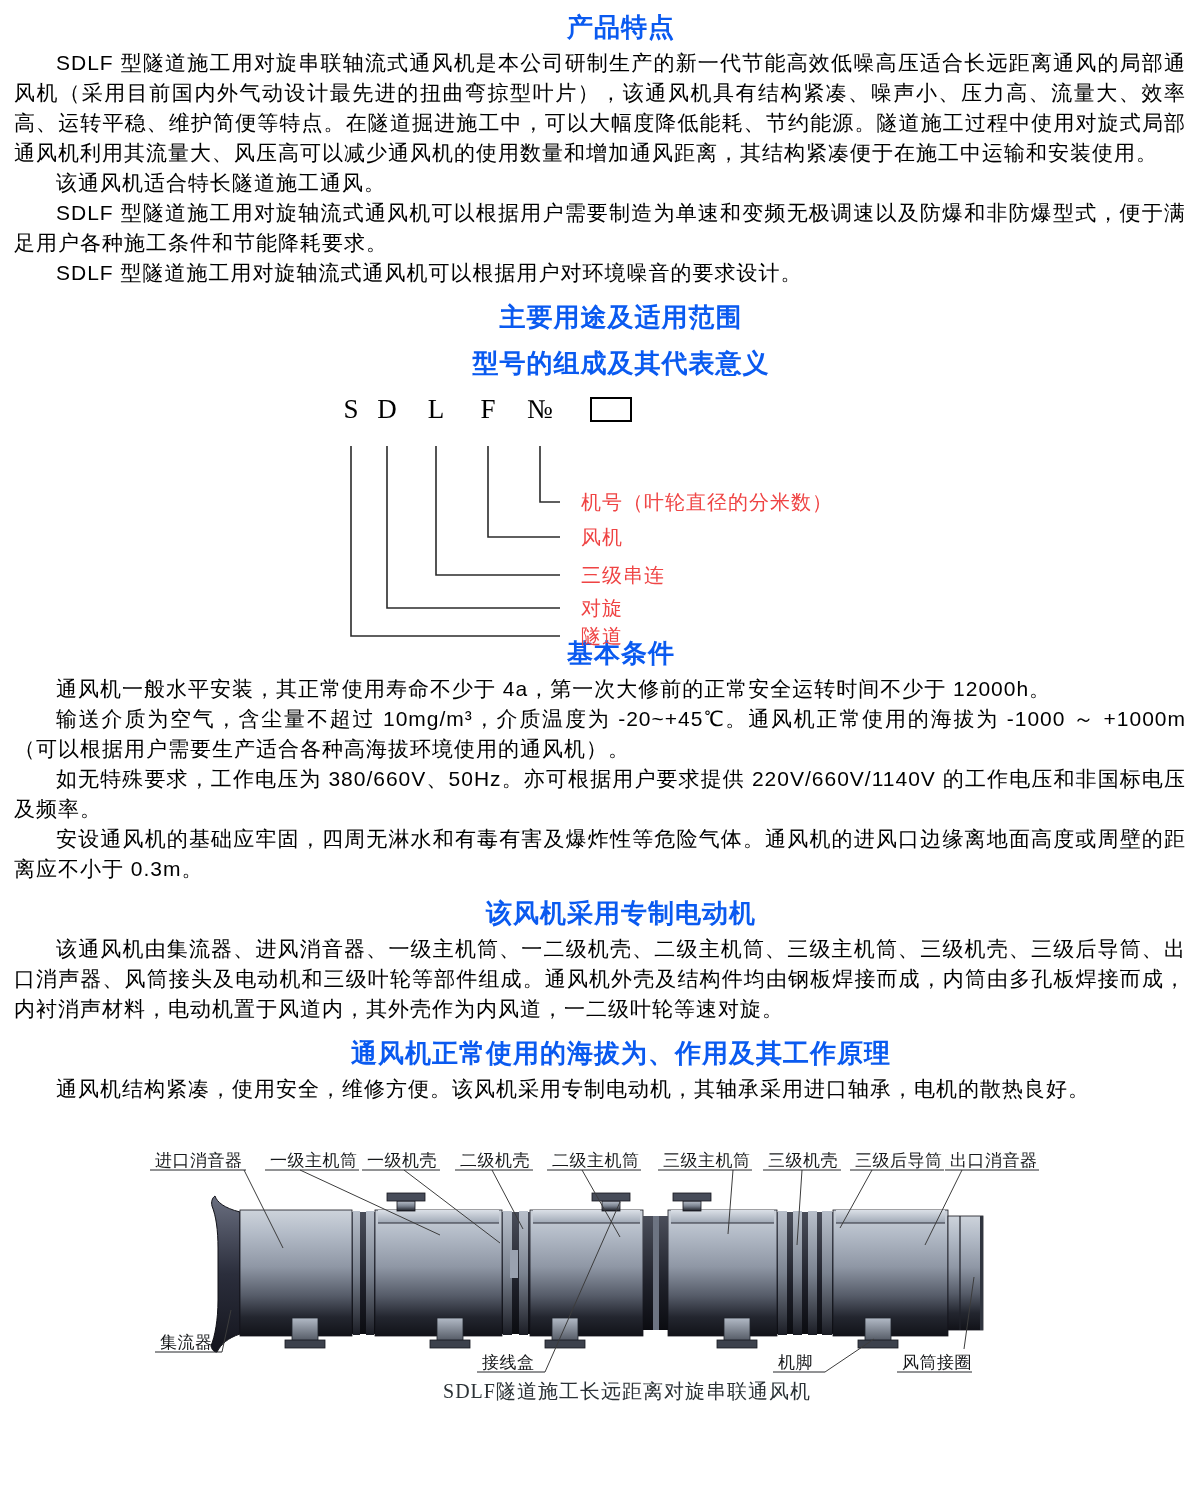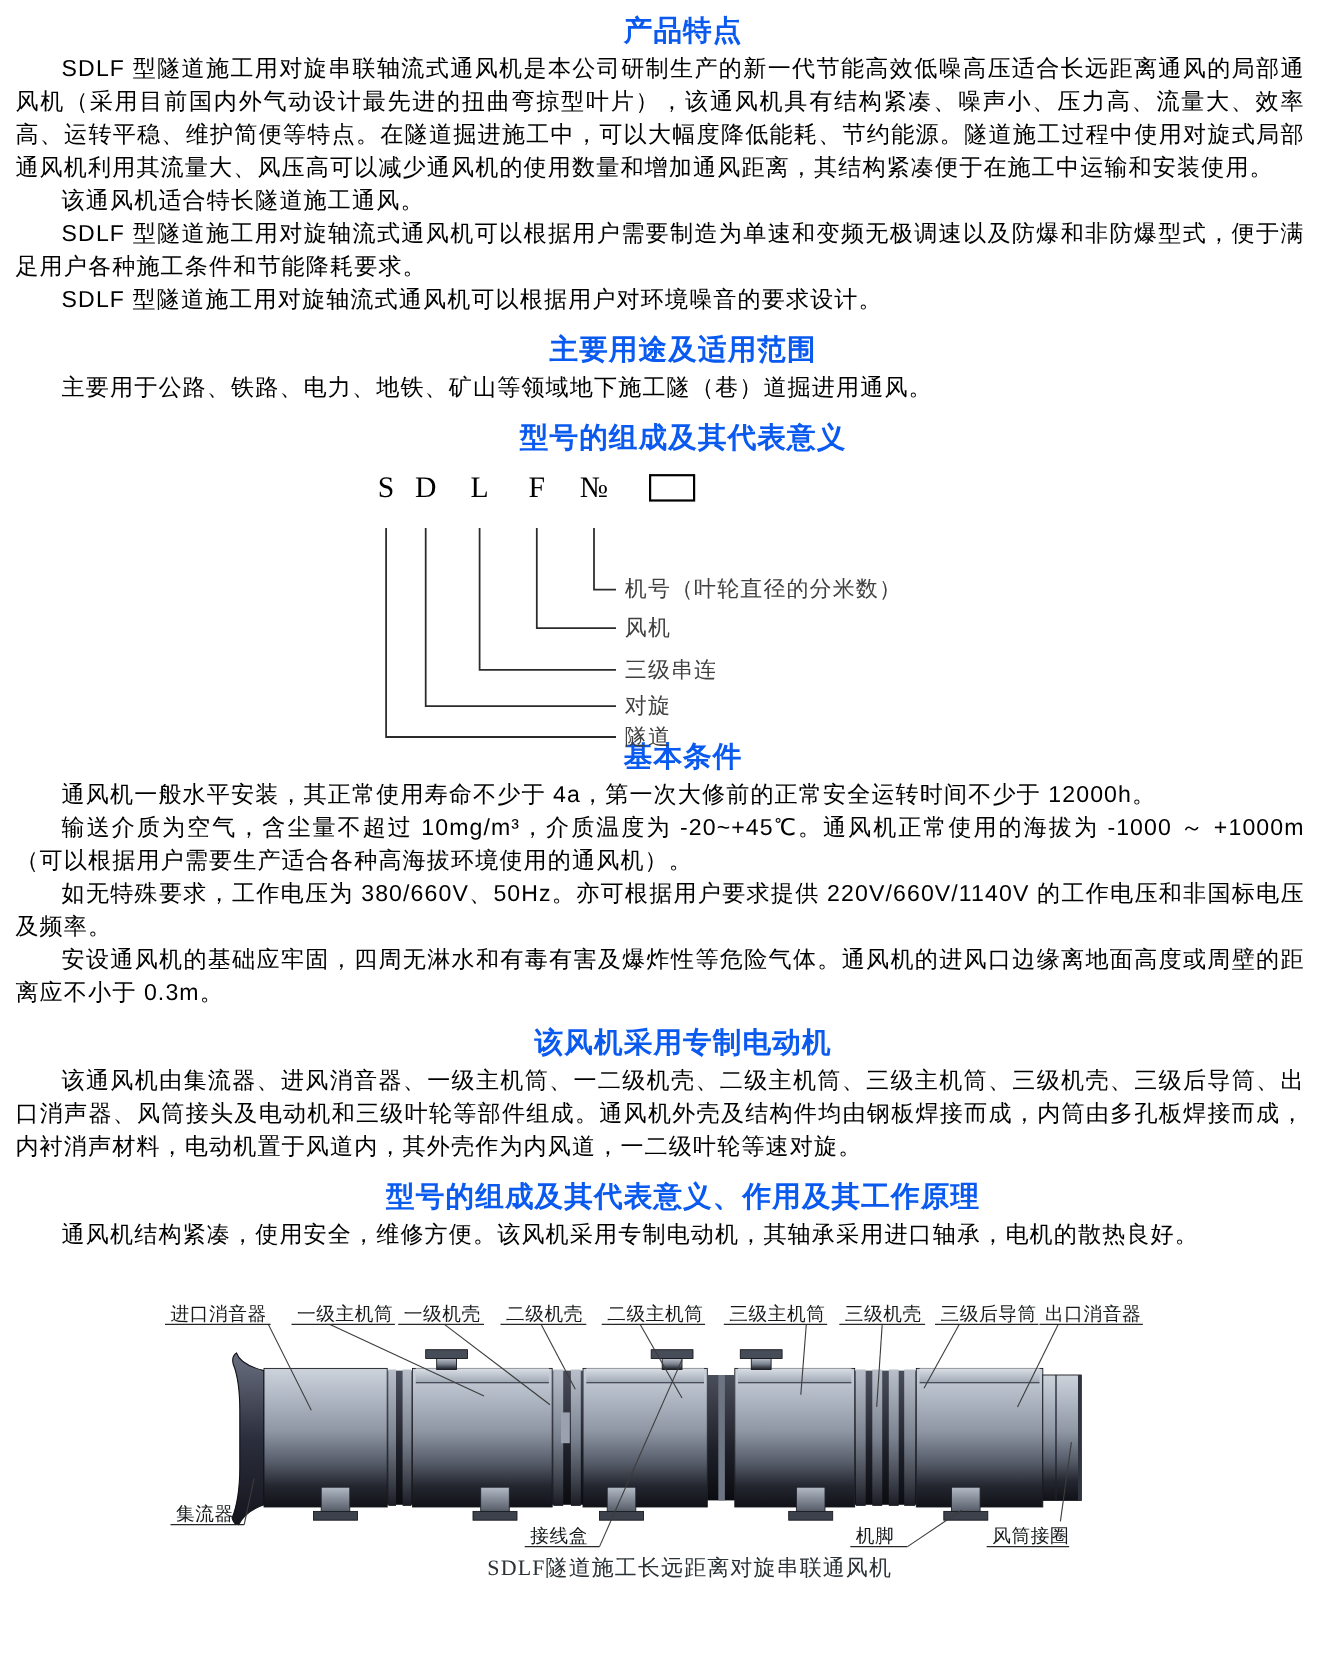--- a/index.html
+++ b/index.html
@@ -26,22 +26,22 @@
   .model-ltr {
     position:absolute; top:10px; transform:translateX(-50%);
     font-family:"Liberation Serif", serif; font-size:27px; color:#000;
   }
   .model-box {
     position:absolute; left:576px; top:13px; width:42px; height:25px;
     border:2px solid #000; background:#fff;
   }
   .model-svg { position:absolute; left:0; top:0; overflow:visible; }
   .m-label {
-    position:absolute; left:554px; white-space:nowrap;
-    font-size:20px; letter-spacing:1px; color:#404040; line-height:22px;text-align:right;
+    position:absolute; left:567px; white-space:nowrap;
+    font-size:20px; letter-spacing:1px; color:#ef4444; line-height:22px;text-align:right;
   }
   
   .fan-figure { position:relative; margin-top:38px; width:1172px; height:296px; }
   .fan-figure svg { display:block; overflow:visible; }
   .cad-label {
     font-family:"Liberation Serif", serif; font-size:17px;
     fill:#16181a; letter-spacing:0.5px;
   }
   .cad-caption {
     font-family:"Liberation Serif", serif; font-size:20px;
@@ -55,21 +55,20 @@
 
 <main class="page">
 
   <h2 class="sec-h first">产品特点</h2>
   <p class="body-p">SDLF 型隧道施工用对旋串联轴流式通风机是本公司研制生产的新一代节能高效低噪高压适合长远距离通风的局部通风机（采用目前国内外气动设计最先进的扭曲弯掠型叶片），该通风机具有结构紧凑、噪声小、压力高、流量大、效率高、运转平稳、维护简便等特点。在隧道掘进施工中，可以大幅度降低能耗、节约能源。隧道施工过程中使用对旋式局部通风机利用其流量大、风压高可以减少通风机的使用数量和增加通风距离，其结构紧凑便于在施工中运输和安装使用。</p>
   <p class="body-p">该通风机适合特长隧道施工通风。</p>
   <p class="body-p">SDLF 型隧道施工用对旋轴流式通风机可以根据用户需要制造为单速和变频无极调速以及防爆和非防爆型式，便于满足用户各种施工条件和节能降耗要求。</p>
   <p class="body-p">SDLF 型隧道施工用对旋轴流式通风机可以根据用户对环境噪音的要求设计。</p>
 
   <h2 class="sec-h">主要用途及适用范围</h2>
-  <p class="body-p">主要用于公路、铁路、电力、地铁、矿山等领域地下施工隧（巷）道掘进用通风。</p>
 
   <h2 class="sec-h">型号的组成及其代表意义</h2>
 
   <div class="model-diagram">
     <span class="model-ltr" style="left:337px">S</span>
     <span class="model-ltr" style="left:373px">D</span>
     <span class="model-ltr" style="left:422px">L</span>
     <span class="model-ltr" style="left:474px">F</span>
     <span class="model-ltr" style="left:526px">№</span>
     <span class="model-box"></span>
@@ -89,21 +88,21 @@
 
   <h2 class="sec-h">基本条件</h2>
   <p class="body-p">通风机一般水平安装，其正常使用寿命不少于 4a，第一次大修前的正常安全运转时间不少于 12000h。</p>
   <p class="body-p">输送介质为空气，含尘量不超过 10mg/m³，介质温度为 -20~+45℃。通风机正常使用的海拔为 -1000 ～ +1000m（可以根据用户需要生产适合各种高海拔环境使用的通风机）。</p>
   <p class="body-p">如无特殊要求，工作电压为 380/660V、50Hz。亦可根据用户要求提供 220V/660V/1140V 的工作电压和非国标电压及频率。</p>
   <p class="body-p">安设通风机的基础应牢固，四周无淋水和有毒有害及爆炸性等危险气体。通风机的进风口边缘离地面高度或周壁的距离应不小于 0.3m。</p>
 
   <h2 class="sec-h">该风机采用专制电动机</h2>
   <p class="body-p">该通风机由集流器、进风消音器、一级主机筒、一二级机壳、二级主机筒、三级主机筒、三级机壳、三级后导筒、出口消声器、风筒接头及电动机和三级叶轮等部件组成。通风机外壳及结构件均由钢板焊接而成，内筒由多孔板焊接而成，内衬消声材料，电动机置于风道内，其外壳作为内风道，一二级叶轮等速对旋。</p>
 
-  <h2 class="sec-h">型号的组成及其代表意义、作用及其工作原理</h2>
+  <h2 class="sec-h">通风机正常使用的海拔为、作用及其工作原理</h2>
   <p class="body-p">通风机结构紧凑，使用安全，维修方便。该风机采用专制电动机，其轴承采用进口轴承，电机的散热良好。</p>
 
   <div class="fan-figure">
     <svg width="1172" height="296" viewBox="0 0 1172 296">
       <defs>
         <linearGradient id="cyl" x1="0" y1="0" x2="0" y2="1">
           <stop offset="0" stop-color="#cdd3db"></stop>
             <stop offset="0.18" stop-color="#b4bcc8"></stop>
           <stop offset="0.45" stop-color="#8f97a5"></stop>
             <stop offset="0.68" stop-color="#565c69"></stop>

